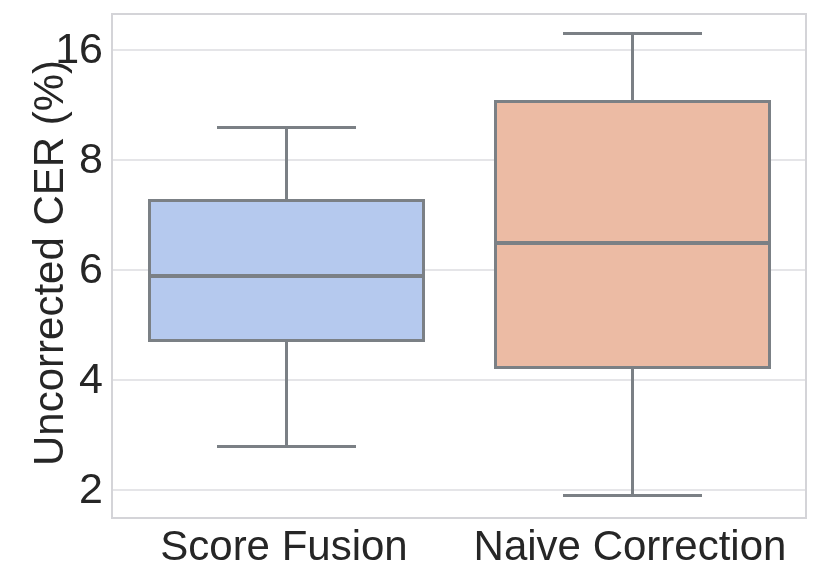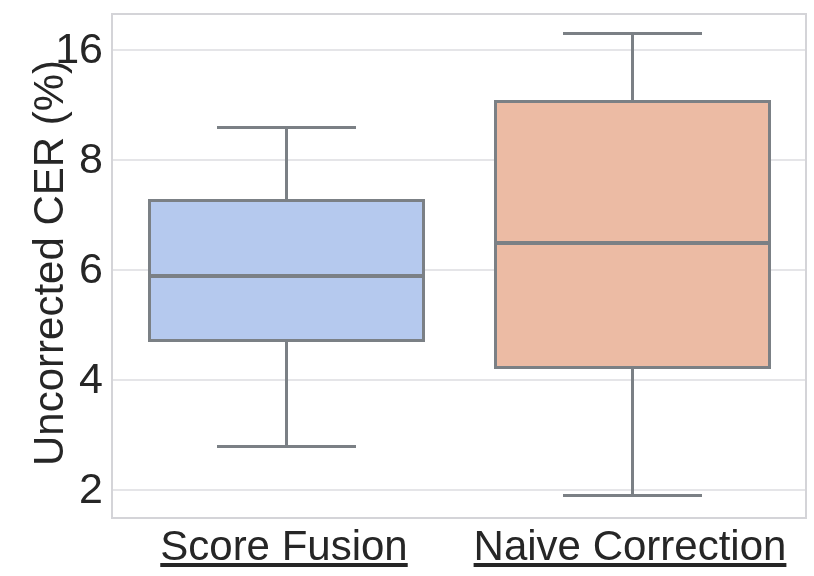--- a/index.html
+++ b/index.html
@@ -16,21 +16,21 @@
     position:absolute;left:111px;top:13px;width:692px;height:502px;
     background:#ffffff;border:2px solid #d4d4d8;box-sizing:content-box;
   }
   .gridline{position:absolute;left:0;width:692px;height:2px;}
   .ytick{
     position:absolute;left:0;width:103px;height:50px;line-height:50px;
     text-align:right;font-size:43px;color:#262626;
   }
   .xtick{
     position:absolute;width:400px;top:521px;height:50px;line-height:50px;
-    text-align:center;font-size:42px;color:#262626;white-space:nowrap;text-decoration:underline;
+    text-align:center;font-size:42px;color:#262626;white-space:nowrap;
   }
   .boxrect{position:absolute;box-sizing:border-box;}
   .whisker{position:absolute;width:3px;}
   .cap{position:absolute;height:3px;}
   .median{position:absolute;height:4px;}
 </style>
 </head>
 <body>
 
 <div class="fig">

